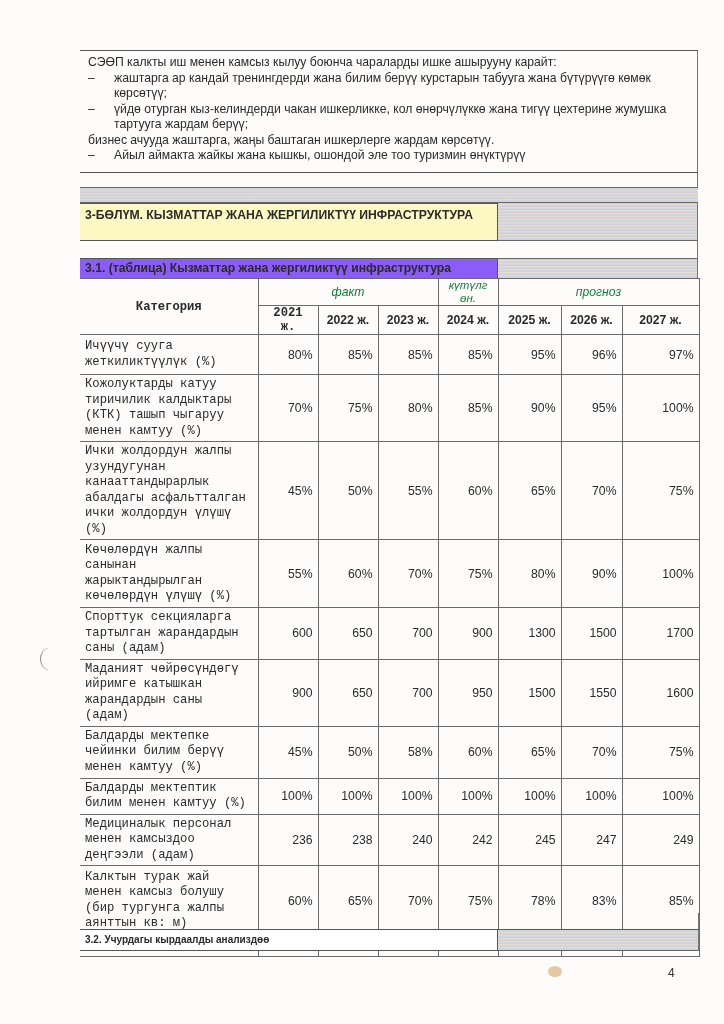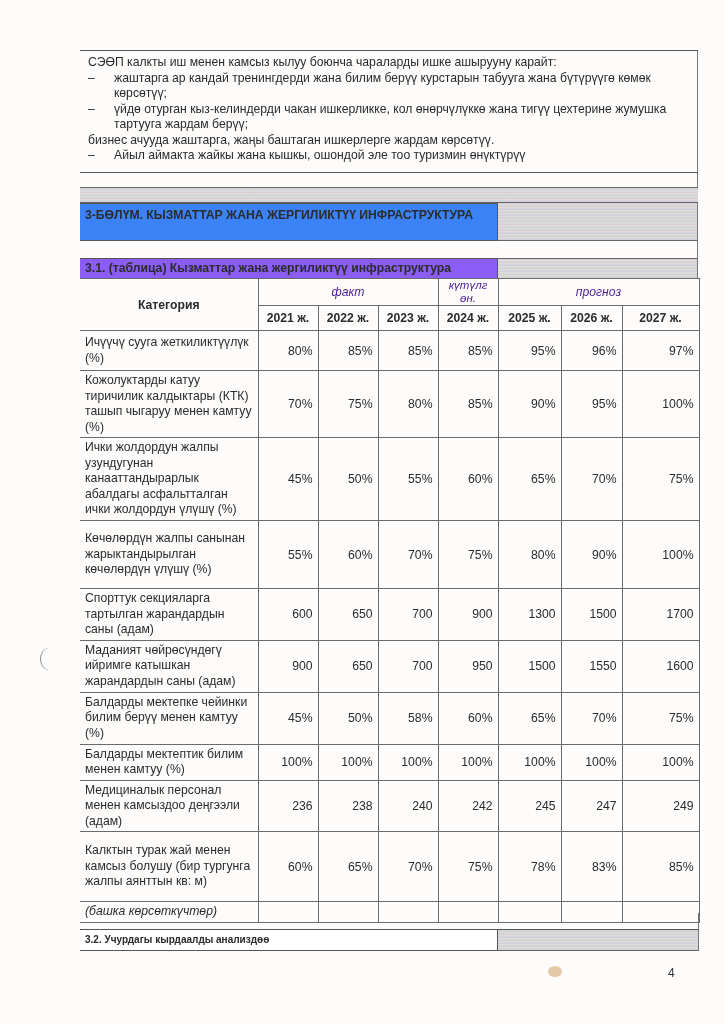--- a/index.html
+++ b/index.html
@@ -22,45 +22,45 @@
     border-top: 1px solid #555; border-bottom: 1px solid #555; border-right: 1px solid #777;
     font-size: 12.2px; line-height: 15.5px; padding: 4px 0 0 8px;
   }
   .intro p { margin: 0; }
   .intro .li { position: relative; padding-left: 26px; }
   .intro .li .dash { position: absolute; left: 0; top: 0; }
   .gap1 { left: 80px; top: 173px; width: 618px; height: 14px; border-right:1px solid #777; }
   .hatchrow { left: 80px; top: 187px; width: 618px; height: 16px; border-top:1px solid #666; border-bottom:1px solid #666;}
   .section-title {
     left: 80px; top: 203px; width: 418px; height: 38px;
-    background: #3b82f6; border: 1px solid #555; border-left: none;
+    background: #fef9c3; border: 1px solid #555; border-left: none;
     font-weight: bold; font-size: 12.2px; line-height: 14px; padding: 4px 0 0 5px;
   }
   .section-hatch { left: 498px; top: 203px; width: 200px; height: 38px; border-right:1px solid #777; border-bottom:1px solid #666;}
   .gap2 { left: 80px; top: 241px; width: 618px; height: 17px; border-right: 1px solid #777; }
   .table-title {
     left: 80px; top: 258px; width: 418px; height: 20px;
     background:#8b5cf6; border-top:1px solid #555; border-right: 1px solid #555;
     font-weight: bold; font-size: 12.2px; line-height: 18px; padding-left: 5px;
   }
   .table-title-hatch { left: 498px; top: 258px; width: 200px; height: 20px; border-top:1px solid #666; border-right:1px solid #777;}
   table.data {
     position: absolute; left: 80px; top: 278px; width: 619px;
     border-collapse: collapse; table-layout: fixed; font-size: 12.2px;
   }
   table.data td, table.data th {
     border: 1px solid #6b6b6b; padding: 0 5px; box-sizing: border-box;
   }
   table.data th { font-weight: bold; }
-  table.data th.grp { font-weight: normal; font-style: italic; color: #4c1d95; }
+  table.data th.grp { font-weight: normal; font-style: italic; color: #15803d; }
   table.data td.cat { text-align: left; line-height: 15.5px; vertical-align: middle; padding: 2px 5px; }
   table.data td.cat.it { font-style: italic; }
   table.data td.num { text-align: right; vertical-align: middle; }
   table.data tr.first td, table.data tr.first th { border-top: 1px solid #6b6b6b; }
-  table.data td:first-child, table.data th:first-child { border-left: none; }
+  table.data td:first-child, table.data th:first-child { border-left: none; font-family: Liberation Mono, monospace; }
   .gap3 { left: 80px; top: 913px; width: 619px; height: 17px; border-right: 1px solid #777; border-bottom: 1px solid #555; }
   .sub-title {
     left: 80px; top: 930px; width: 418px; height: 21px;
     background:#fff; border-bottom:1px solid #555; border-right:1px solid #555;
     font-weight: bold; font-size: 10px; line-height: 20px; padding-left: 5px;
   }
   .sub-hatch { left: 498px; top: 930px; width: 201px; height: 21px; border-bottom:1px solid #666; border-right:1px solid #777; }
   .page-number { left: 668px; top: 966px; font-size: 12px; color: #333; }
   .stain { left: 548px; top: 966px; width: 14px; height: 11px; border-radius: 50%; background: #e0bf95; opacity: 0.85; }
   .left-mark { left: 40px; top: 648px; width: 18px; height: 22px; border-left: 1px solid #888; border-radius: 50%; }

